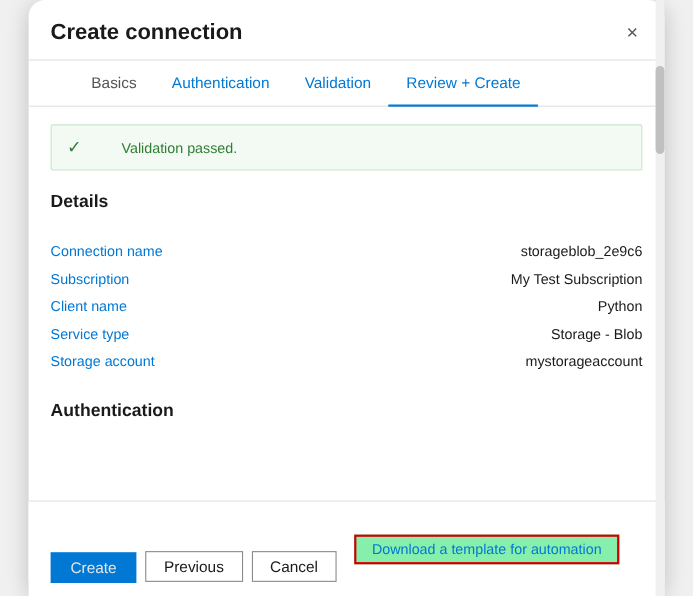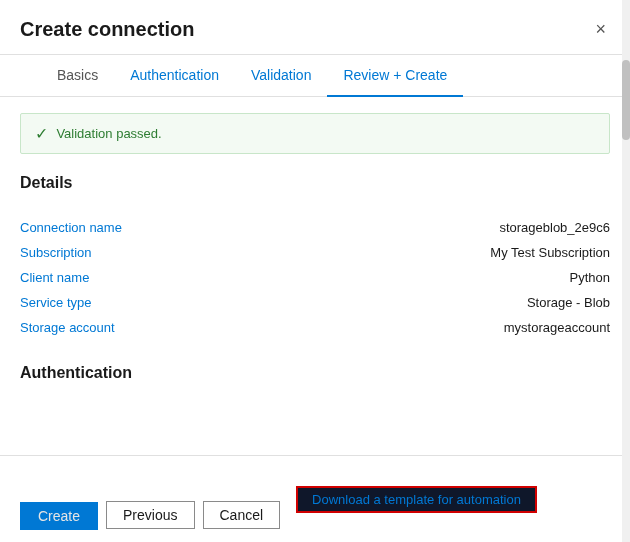--- a/index.html
+++ b/index.html
@@ -6,26 +6,27 @@
     body {
       font-family: 'Segoe UI', Arial, sans-serif;
       background: #f0f0f0;
       display: flex;
       justify-content: center;
       align-items: center;
       min-height: 100vh;
     }
     .dialog {
       background: #ffffff;
-      width: 630px;
+      width: 578px;
       min-height: 542px;
       box-shadow: 0 4px 20px rgba(0,0,0,0.2);
       display: flex;
       flex-direction: column;
       position: relative;
+      border-radius: 15px;
     }
     .dialog-header {
       display: flex;
       justify-content: space-between;
       align-items: center;
       padding: 16px 20px 12px 20px;
       border-bottom: 1px solid #e0e0e0;
     }
     .dialog-title {
       font-size: 20px;
@@ -80,20 +81,21 @@
       margin-bottom: 20px;
       border-radius: 2px;
     }
     .validation-icon {
       color: #2e7d32;
       font-size: 16px;
     }
     .validation-text {
       font-size: 13px;
       color: #2e7d32;
+      margin-left: 28px;
     }
     .section-title {
       font-size: 16px;
       font-weight: 600;
       color: #1a1a1a;
       margin-bottom: 23px;
     }
     .details-table {
       width: 100%;
       margin-bottom: 24px;
@@ -159,21 +161,21 @@
       background: #fff;
       color: #1a1a1a;
       border: 1px solid #8a8a8a;
       padding: 5px 16px;
       font-size: 14px;
       cursor: pointer;
       font-family: inherit;
       margin-top: 32px;
     }
     .btn-link {
-      background: #0f172a;
+      background: #86efac;
       color: #0078d4;
       border: 2px solid #d10000;
       padding: 4px 14px;
       font-size: 13px;
       cursor: pointer;
       font-family: inherit;
       margin-left: 8px;
     }
   </style>
 </head>

